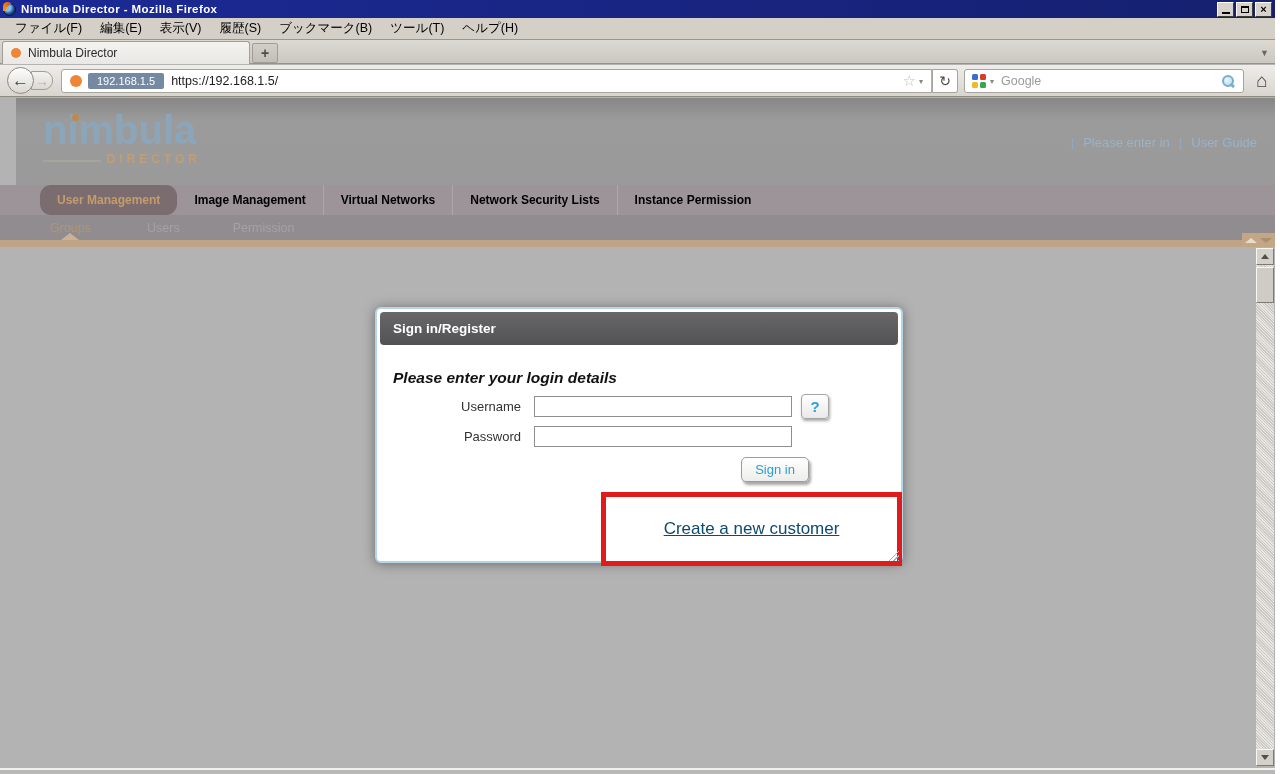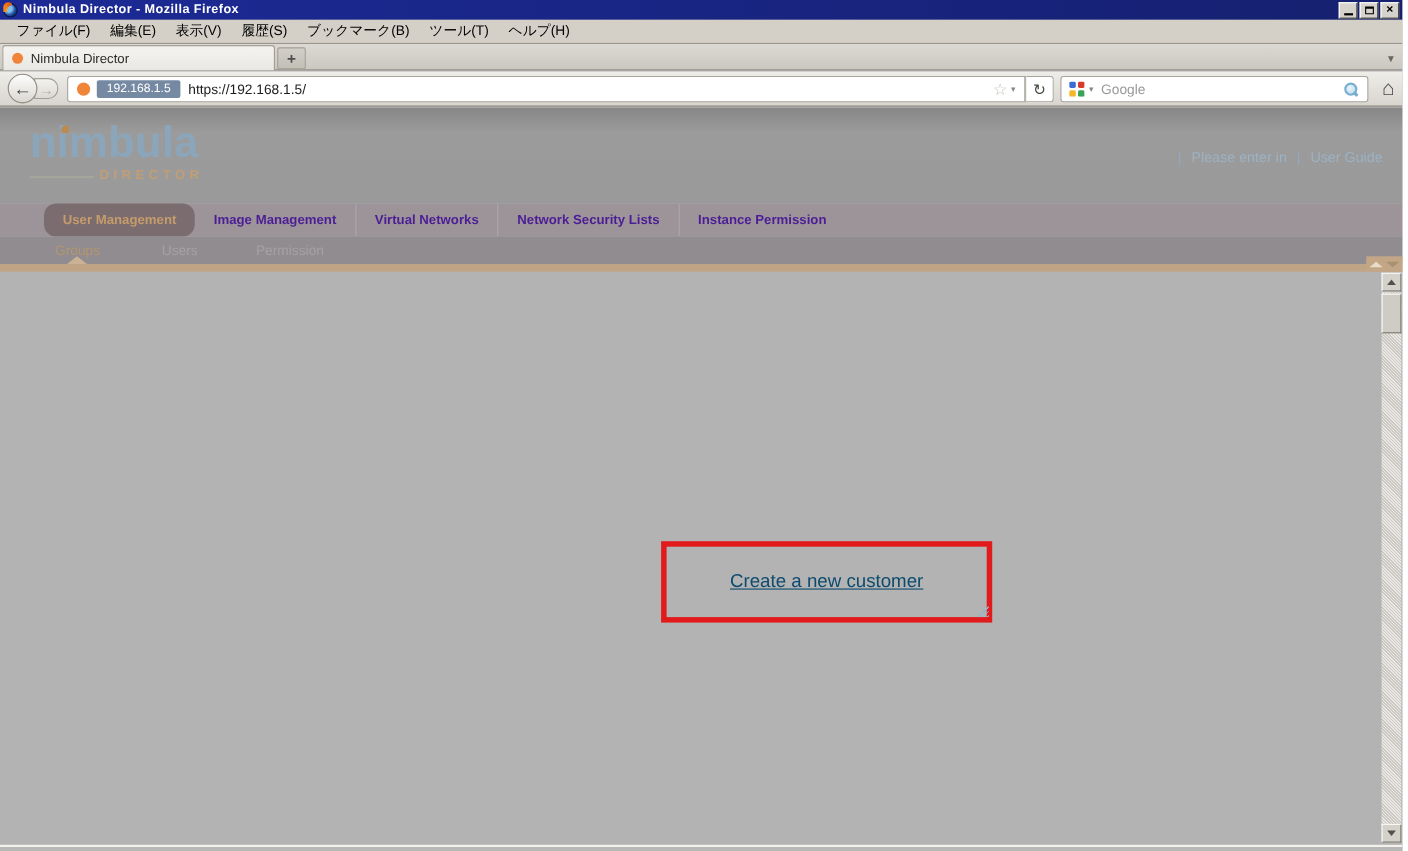--- a/index.html
+++ b/index.html
@@ -70,35 +70,35 @@
   .search-input::placeholder { color:#9a9a9a; }
   .lens { position:relative; width:13px; height:13px; margin-right:9px; flex:none; }
   .lens::before { content:""; position:absolute; left:1px; top:0; width:8px; height:8px; border-radius:50%;
     border:2px solid #78aed0; background:radial-gradient(circle at 35% 35%, #e8f4fb, #bcd9ec); }
   .lens::after { content:""; position:absolute; left:9px; top:9px; width:5px; height:2.5px;
     background:#78aed0; transform:rotate(45deg); border-radius:1px; }
   .home-btn { position:absolute; left:1249px; top:3px; width:26px; height:26px; display:flex;
     align-items:center; justify-content:center; font-size:19px; color:#4a4a4a; }
 
   
-  .site-header { position:absolute; top:98px; left:0; right:0; height:87px;
+  .site-header { position:absolute; top:98px; left:16px; right:0; height:87px;
     background:linear-gradient(#878787, #9b9b9b 22px, #9a9a9a); }
   .logo { position:absolute; left:27px; top:12px; width:158px; }
   .logo-name { font-size:40px; font-weight:bold; color:#8ba6bb; letter-spacing:0px; line-height:1; position:relative; }
   .logo-idot { position:absolute; left:29px; top:4px; width:7px; height:7px; border-radius:50%; background:#bd8a4e; }
   .logo-sub-row { display:flex; align-items:flex-end; margin-top:2px; }
   .logo-line { flex:1; border-top:2px solid #a5a59c; margin-bottom:4px; margin-right:6px; }
   .logo-sub { font-size:12px; font-weight:bold; letter-spacing:4px; color:#c09e76; }
   .header-links { position:absolute; right:18px; top:37px; font-size:13px; color:#9cb2c5; display:flex; gap:9px; align-items:center; }
   .hdr-pipe { color:#93aabf; }
 
   .nav-tabs { position:absolute; top:185px; left:0; right:0; height:30px; background:#9c9499;
     display:flex; padding-left:40px; }
   .nav-tab { display:flex; align-items:center; padding:0 17px; font-size:12px; font-weight:bold;
-    color:#4c1d95; border-left:1px solid #aba7ab; }
+    color:#000000; border-left:1px solid #aba7ab; }
   .nav-tab:first-child { border-left:none;border-radius:11px; }
   .nav-tab.active { background:#7b6c70; color:#c59c6b; border-left:none; }
   .nav-tab.active + .nav-tab { border-left:none; }
 
   .subnav { position:absolute; top:215px; left:0; right:0; height:25px; background:#908c90;
     display:flex; align-items:center; }
   .subnav-item { font-size:12.5px; color:#a5a2a5; }
   .subnav-item.active { color:#b3966f; }
   .sn-1 { margin-left:50px; } .sn-2 { margin-left:56px; } .sn-3 { margin-left:53px; }
 
@@ -261,20 +261,36 @@
   <div class="scrollbar">
     <div class="sb-btn sb-up">
         <span class="tri-up"></span>
       </div>
     <div class="sb-thumb"></div>
     <div class="sb-btn sb-down">
         <span class="tri-down"></span>
       </div>
   </div>
 
+  <div class="dialog">
+    <div class="dialog-header">
+      <span class="dialog-title">Sign in/Register</span>
+    </div>
+    <div class="dialog-prompt">Please enter your login details</div>
+    <div class="form-row">
+      <label class="form-label">Username</label>
+      <input class="form-input" type="text" style="">
+      <div class="help-btn">?</div>
+    </div>
+    <div class="form-row">
+      <label class="form-label">Password</label>
+      <input class="form-input" type="password" style="">
+    </div>
+    <div class="signin-btn">Sign in</div>
+  </div>
 
   <div class="annotation-box">
     <a class="create-link">Create a new customer</a>
   </div>
   <div class="resize-handle"></div>
 
   <div class="bottom-border"></div>
 </div>
 
 </body></html>

